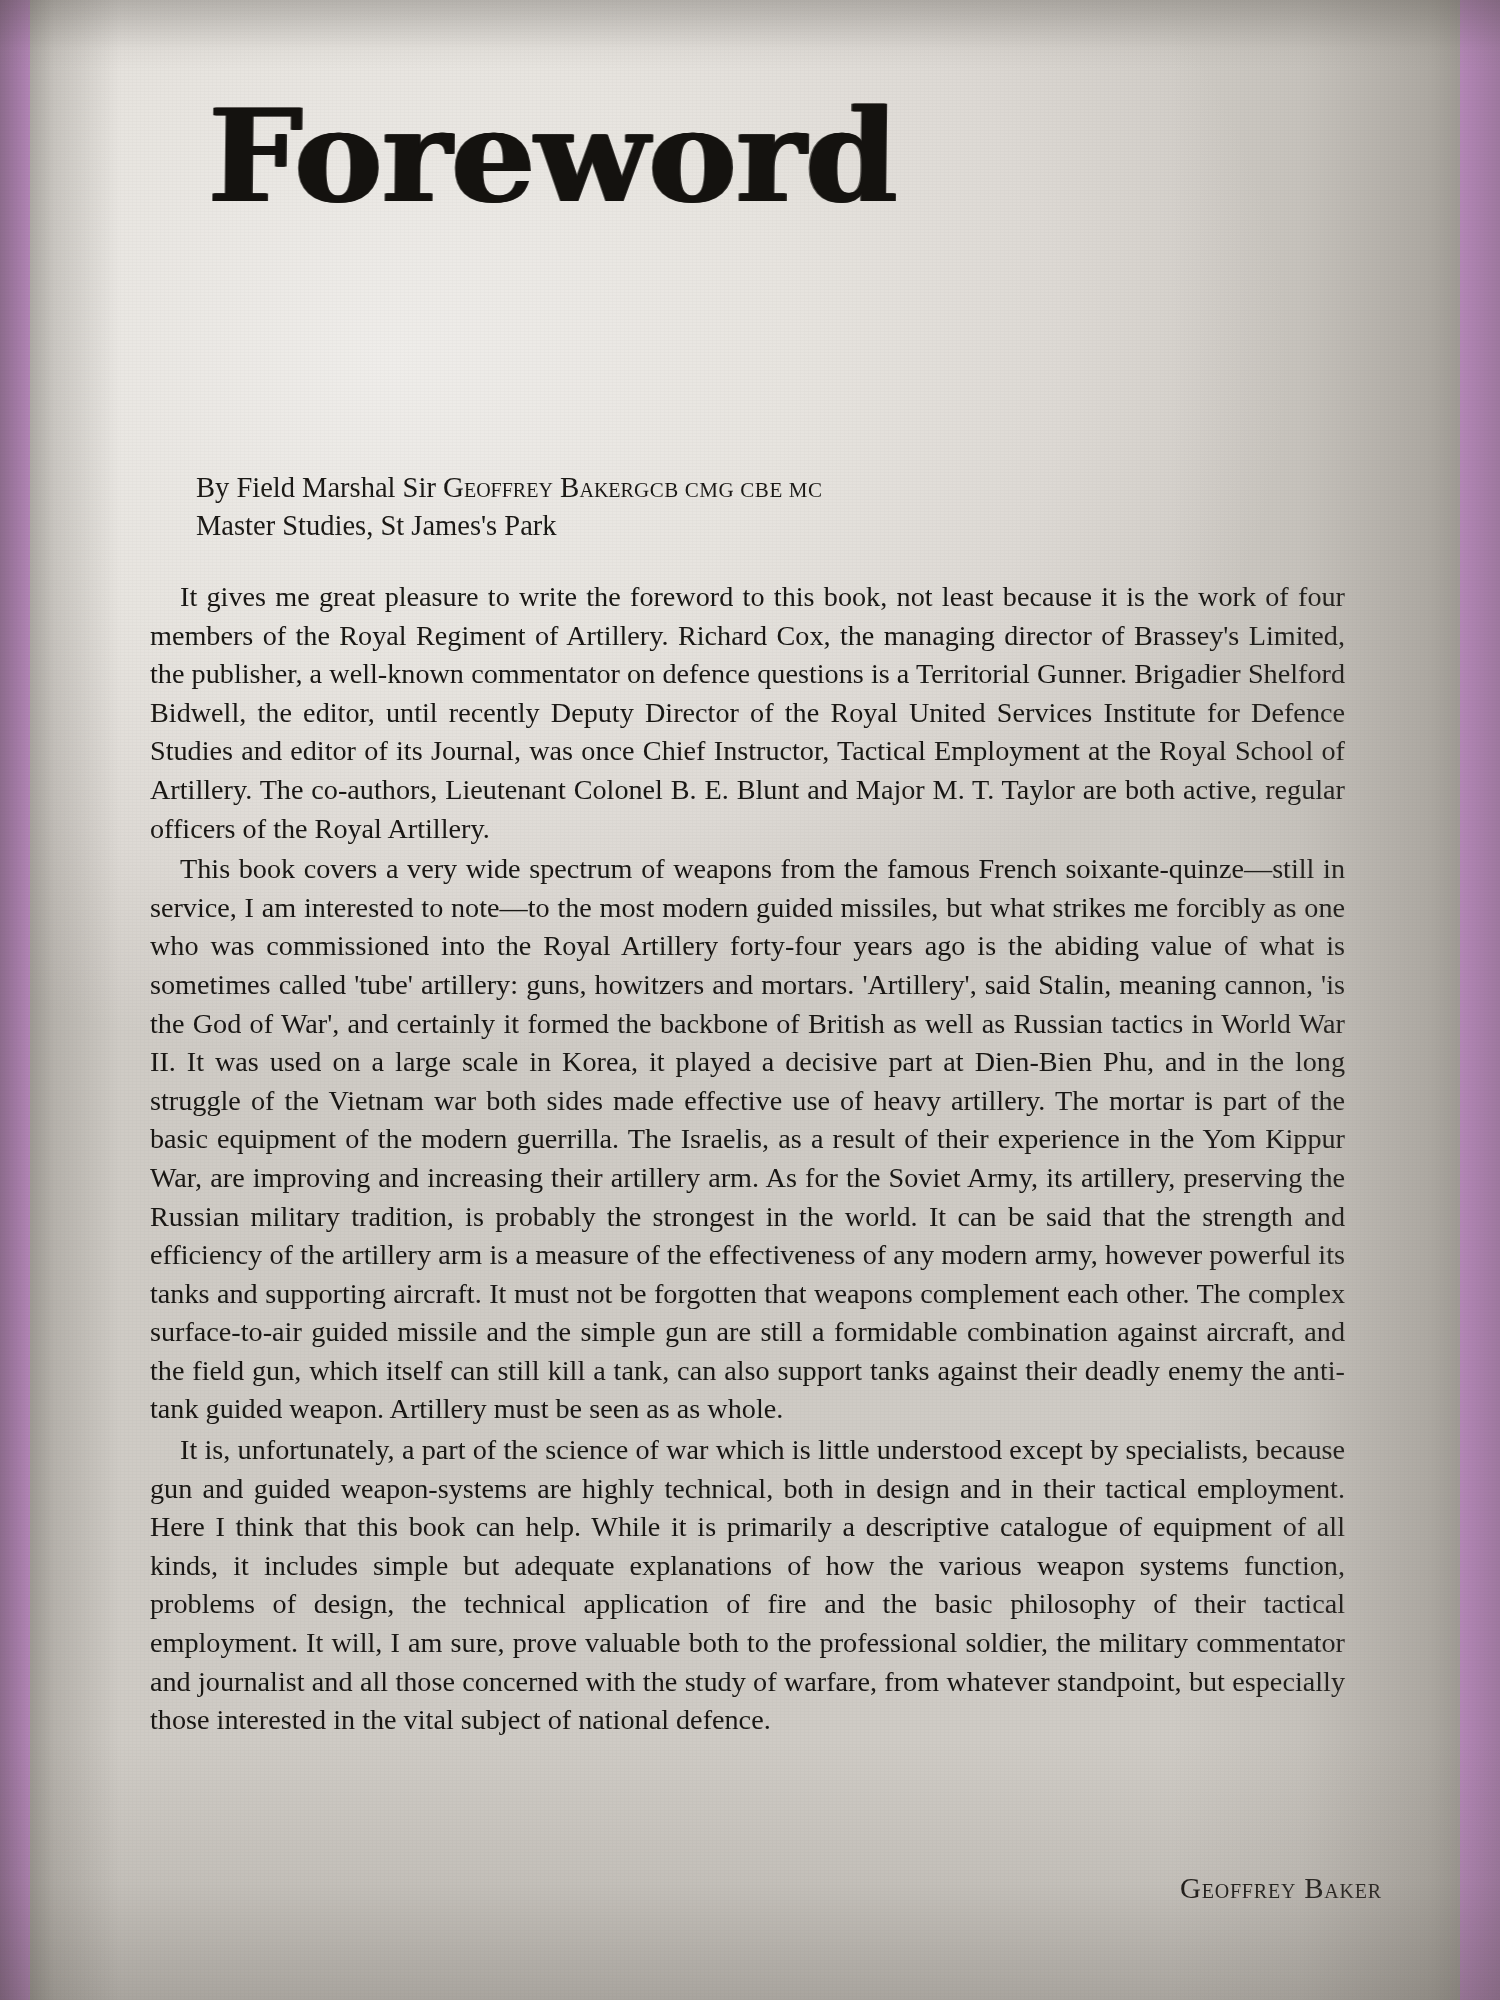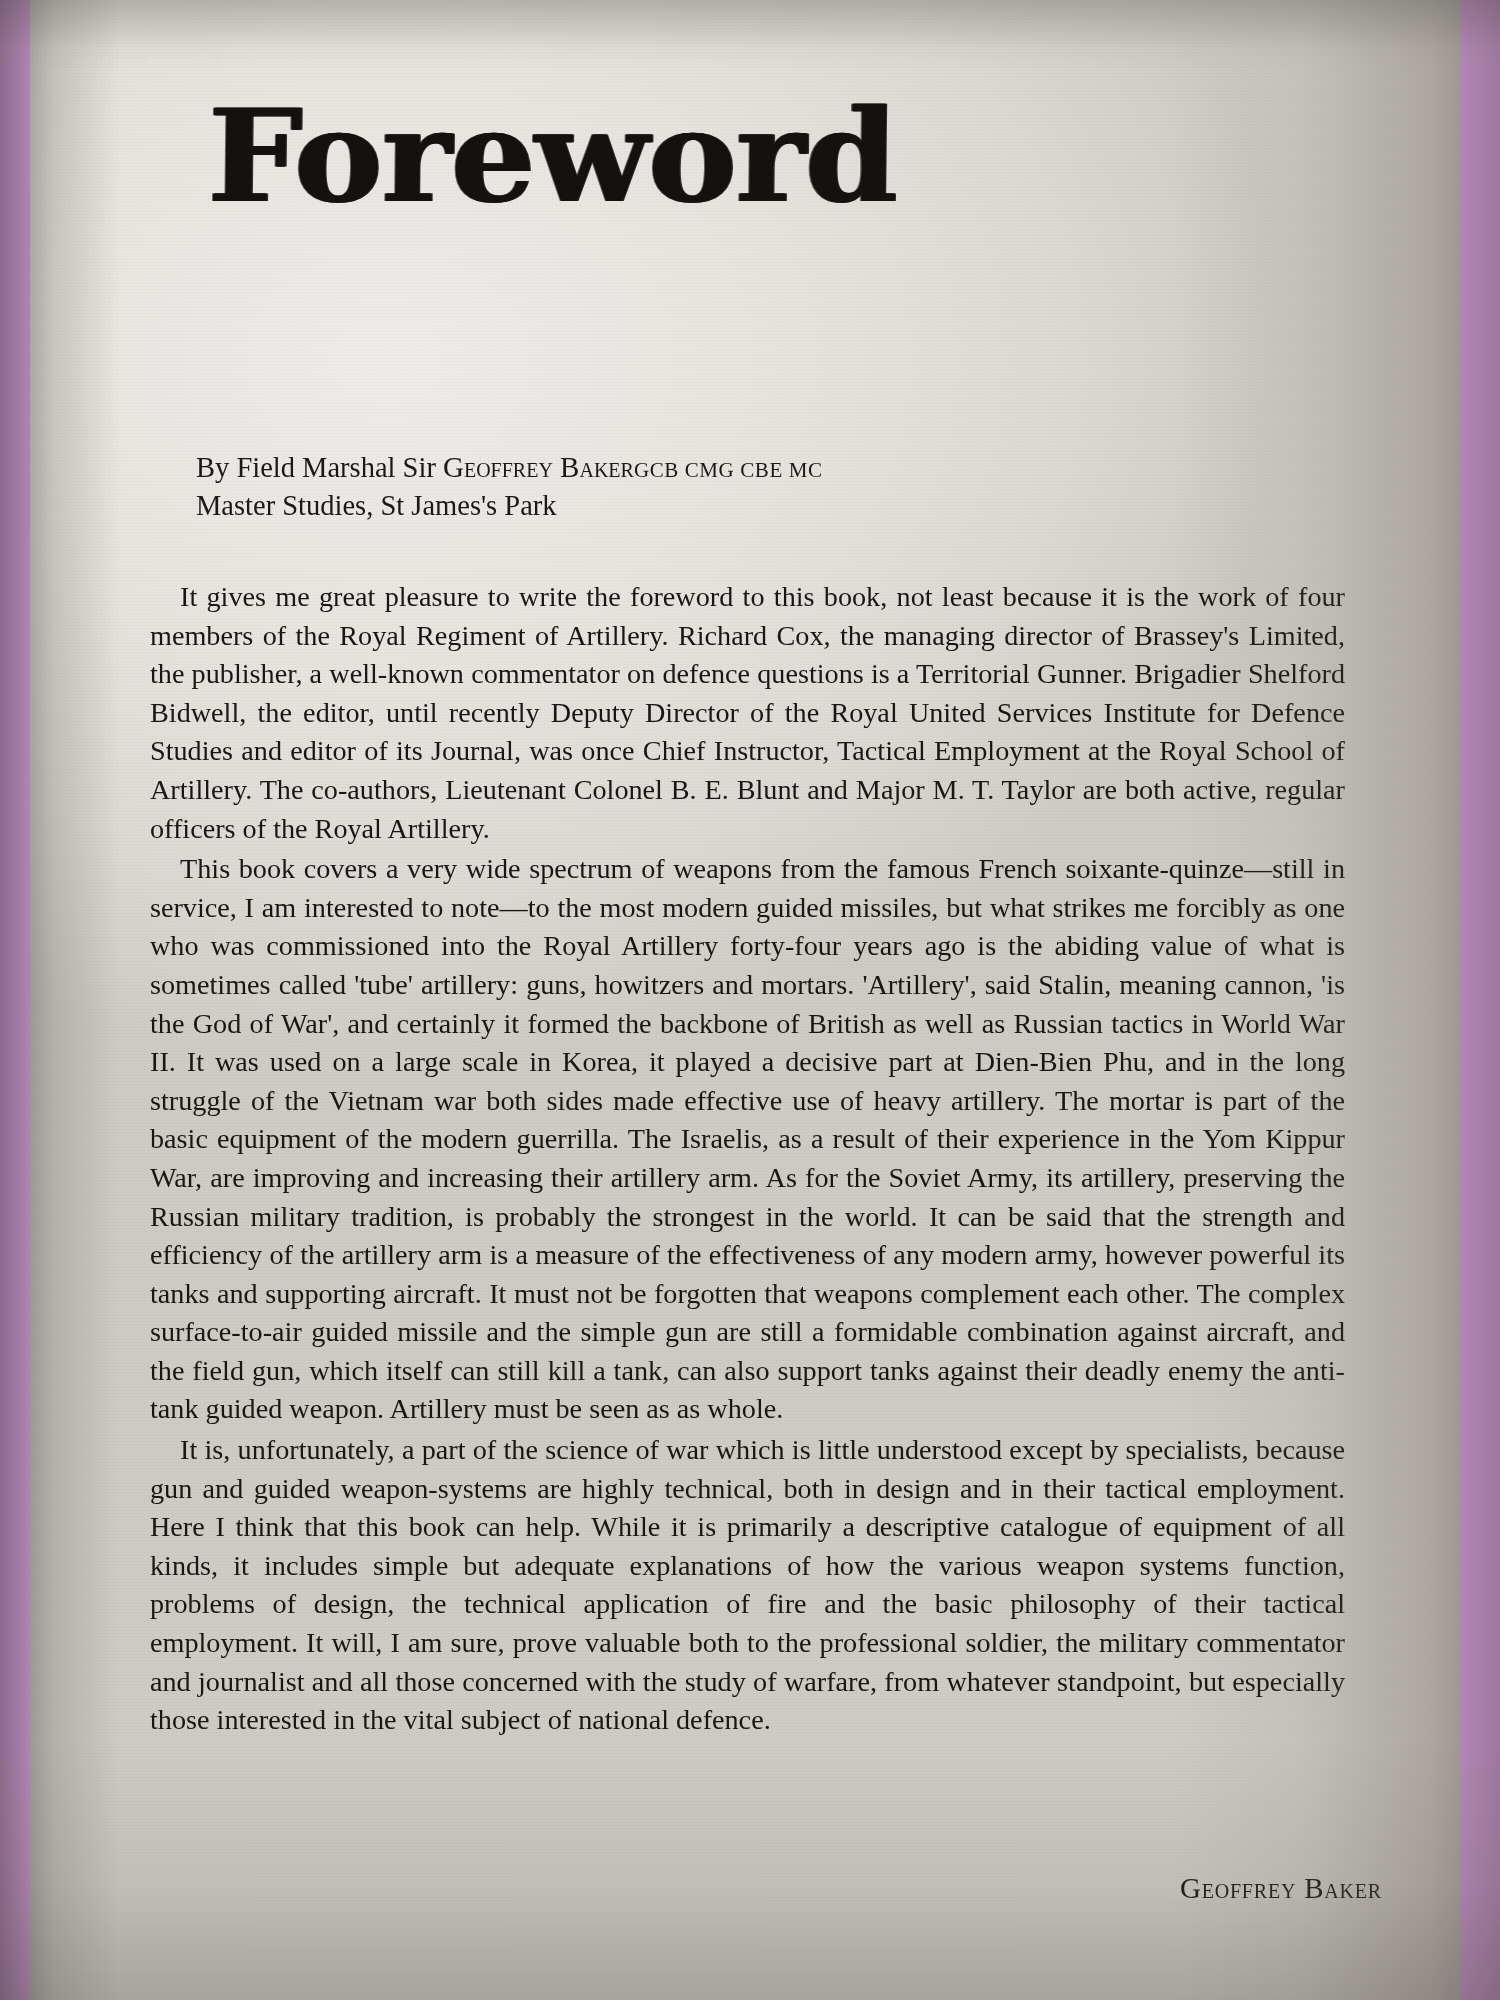--- a/index.html
+++ b/index.html
@@ -82,21 +82,21 @@
     letter-spacing: -1px;
     color: #14120f;
     transform: scaleX(1.04) skewX(-0.6deg);
     transform-origin: left top;
     text-shadow: 1px 0 0 #14120f, 2px 0 0 rgba(20,18,15,0.85), -1px 0 0 rgba(20,18,15,0.6);
   }
 
   .byline {
     position: absolute;
     left: 196px;
-    top: 448px;
+    top: 468px;
     width: 1050px;
     font-size: 28.5px;
     line-height: 1.32;
     color: #1b1916;
   }
   .byline .sc {
     font-variant: small-caps;
     font-size: 29px;
   }
   .byline .pg {

